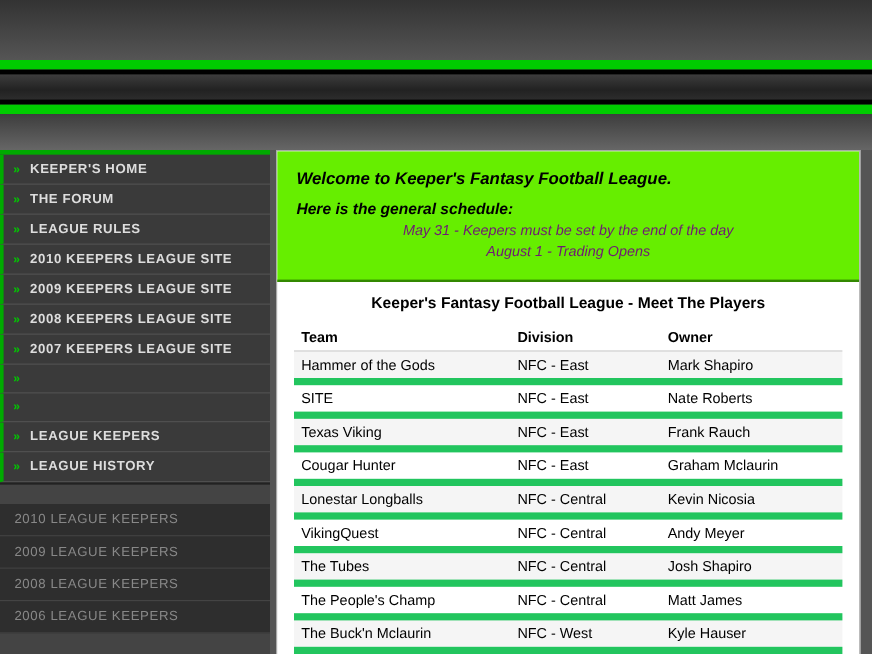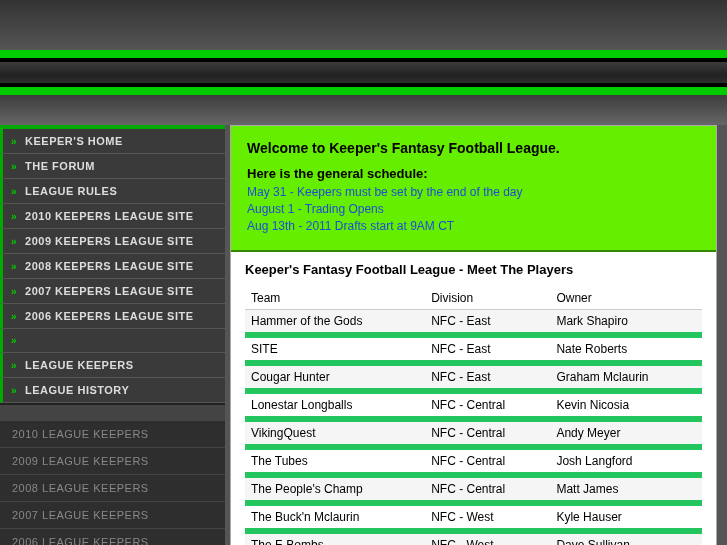--- a/index.html
+++ b/index.html
@@ -109,58 +109,61 @@
       background-color: #fff;
       margin: 0 10px 10px 5px;
       border: 1px solid #aaa;
       overflow: auto;
     }
 
     .welcome-box {
       background-color: #66ee00;
       padding: 14px 16px;
       border-bottom: 2px solid #338800;
+      font-style: italic;
     }
     .welcome-box h2 {
       font-size: 14px;
       font-weight: bold;
       color: #000;
       margin-bottom: 10px;
     }
     .welcome-box p {
       font-size: 13px;
       font-weight: bold;
       color: #000;
       margin-bottom: 4px;
     }
     .welcome-box .schedule-item {
       font-size: 12px;
-      color: #1d4ed8;
+      color: #701a75;
       margin-bottom: 3px;
+      text-align: center;
     }
 
     .players-table-section {
       padding: 10px 14px;
     }
     .players-table-section h3 {
       font-size: 13px;
       font-weight: bold;
+      text-align: center;
       margin-bottom: 10px;
       color: #000;
     }
     .players-table {
       width: 100%;
       border-collapse: collapse;
       font-size: 12px;
     }
     .players-table thead tr {
       background-color: #fff;
     }
     .players-table thead td {
-      font-weight: normal;
+      font-weight: bold;
       padding: 4px 6px;
       border-bottom: 1px solid #ccc;
       color: #000;
     }
     .players-table tbody tr:nth-child(odd) {
       background-color: #f5f5f5;
     }
     .players-table tbody tr:nth-child(even) {
       background-color: #fff;
     }
@@ -210,21 +213,20 @@
       <div id="nav-2008-site" class="sidebar-nav-item">
         <span class="chevron">»</span>
         <span>2008 KEEPERS LEAGUE SITE</span>
       </div>
       <div id="nav-2007-site" class="sidebar-nav-item">
         <span class="chevron">»</span>
         <span>2007 KEEPERS LEAGUE SITE</span>
       </div>
       <div id="nav-2006-site" class="sidebar-nav-item">
         <span class="chevron">»</span>
-        <span>2006 KEEPERS LEAGUE SITE</span>
       </div>
       <div id="nav-2005-site" class="sidebar-nav-item">
         <span class="chevron">»</span>
       </div>
       <div id="nav-league-keepers" class="sidebar-nav-item">
         <span class="chevron">»</span>
         <span>LEAGUE KEEPERS</span>
       </div>
       <div id="nav-league-history" class="sidebar-nav-item">
         <span class="chevron">»</span>
@@ -235,37 +237,33 @@
       <div style="height:16px; background:#444;"></div>
 
       <div class="sidebar-sub-item">
         <span>2010 LEAGUE KEEPERS</span>
       </div>
       <div class="sidebar-sub-item">
         <span>2009 LEAGUE KEEPERS</span>
       </div>
       <div class="sidebar-sub-item">
         <span>2008 LEAGUE KEEPERS</span>
-      </div>
-      <div class="sidebar-sub-item">
-        <span>2007 LEAGUE KEEPERS</span>
       </div>
       <div class="sidebar-sub-item">
         <span>2006 LEAGUE KEEPERS</span>
       </div>
     </div>
 
     <div class="content-panel">
 
       <div class="welcome-box">
         <h2>Welcome to Keeper's Fantasy Football League.</h2>
         <p>Here is the general schedule:</p>
         <div class="schedule-item">May 31 - Keepers must be set by the end of the day</div>
         <div class="schedule-item">August 1 - Trading Opens</div>
-        <div class="schedule-item">Aug 13th - 2011 Drafts start at 9AM CT</div>
       </div>
 
       <div class="players-table-section">
         <h3>Keeper's Fantasy Football League - Meet The Players</h3>
         <table class="players-table">
           <thead>
             <tr>
               <td>Team</td>
               <td>Division</td>
               <td>Owner</td>
@@ -276,38 +274,43 @@
                 <td>Hammer of the Gods</td>
                 <td>NFC - East</td>
                 <td>Mark Shapiro</td>
               </tr>
               <tr>
                 <td>SITE</td>
                 <td>NFC - East</td>
                 <td>Nate Roberts</td>
               </tr>
               <tr>
+                <td>Texas Viking</td>
+                <td>NFC - East</td>
+                <td>Frank Rauch</td>
+              </tr>
+              <tr>
                 <td>Cougar Hunter</td>
                 <td>NFC - East</td>
                 <td>Graham Mclaurin</td>
               </tr>
               <tr>
                 <td>Lonestar Longballs</td>
                 <td>NFC - Central</td>
                 <td>Kevin Nicosia</td>
               </tr>
               <tr>
                 <td>VikingQuest</td>
                 <td>NFC - Central</td>
                 <td>Andy Meyer</td>
               </tr>
               <tr>
                 <td>The Tubes</td>
                 <td>NFC - Central</td>
-                <td>Josh Langford</td>
+                <td>Josh Shapiro</td>
               </tr>
               <tr>
                 <td>The People's Champ</td>
                 <td>NFC - Central</td>
                 <td>Matt James</td>
               </tr>
               <tr>
                 <td>The Buck'n Mclaurin</td>
                 <td>NFC - West</td>
                 <td>Kyle Hauser</td>

